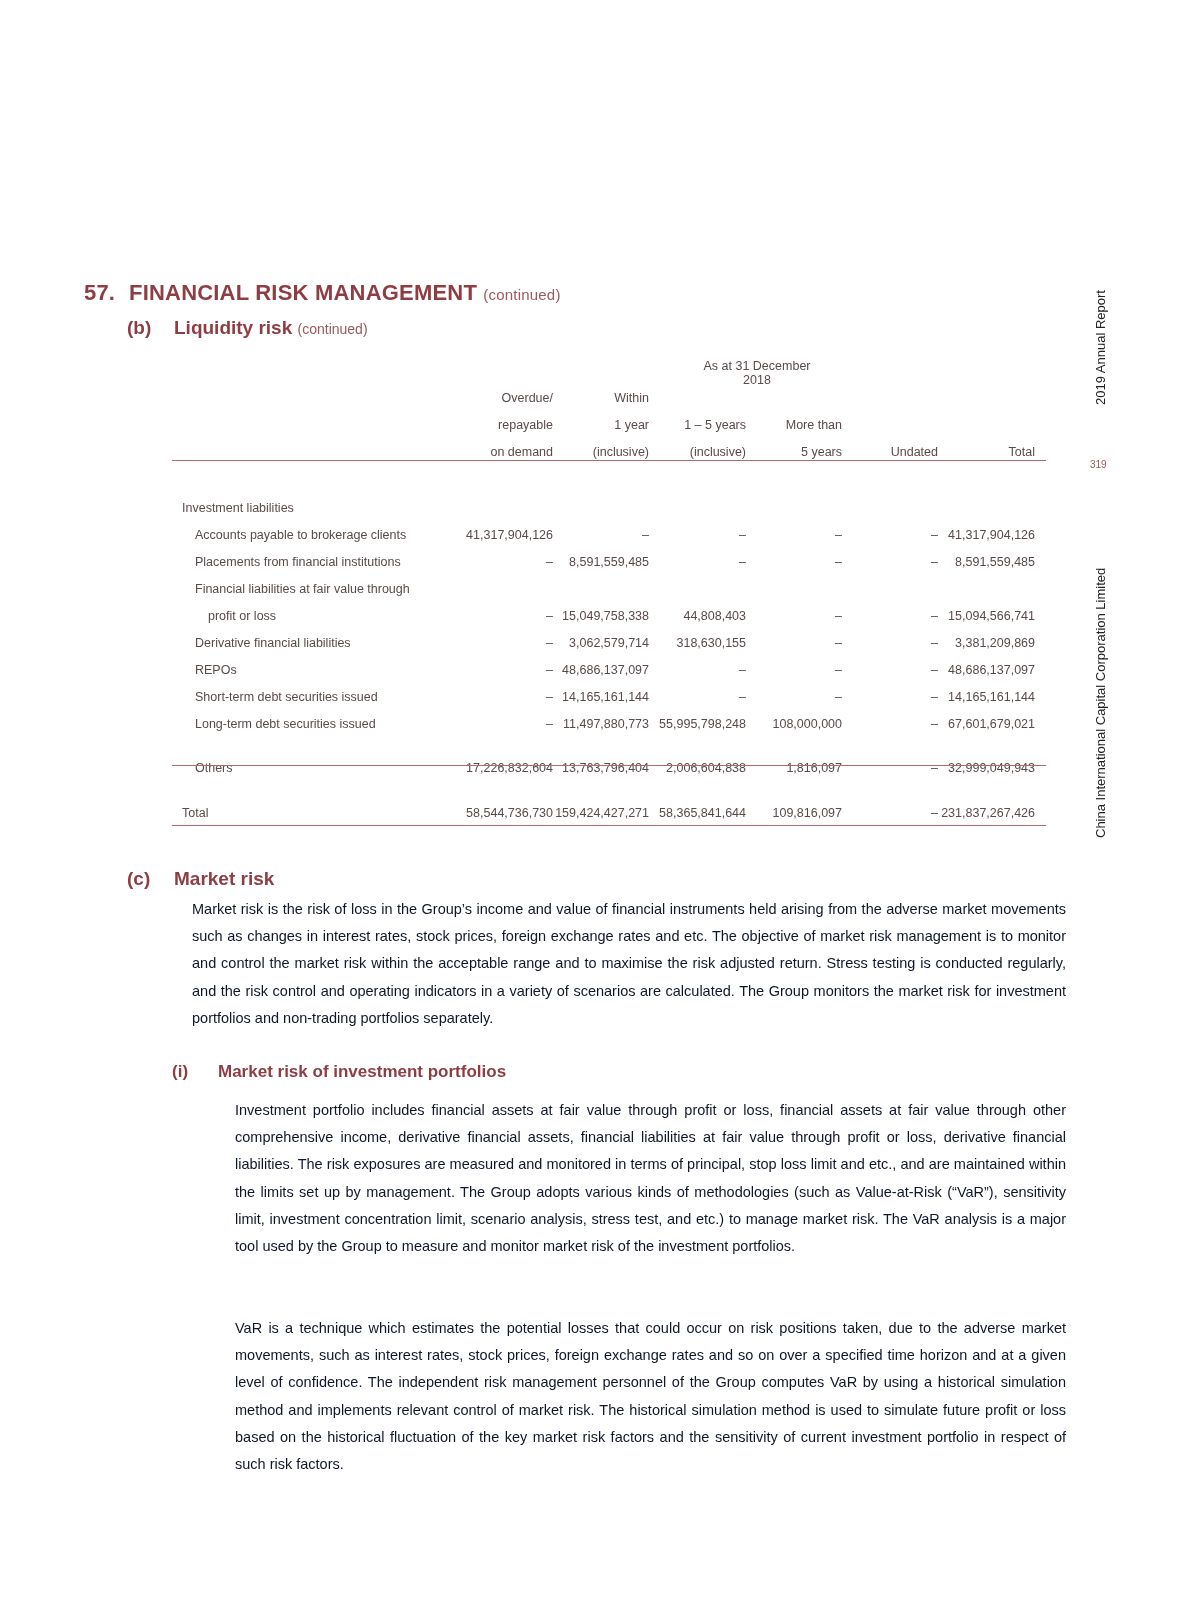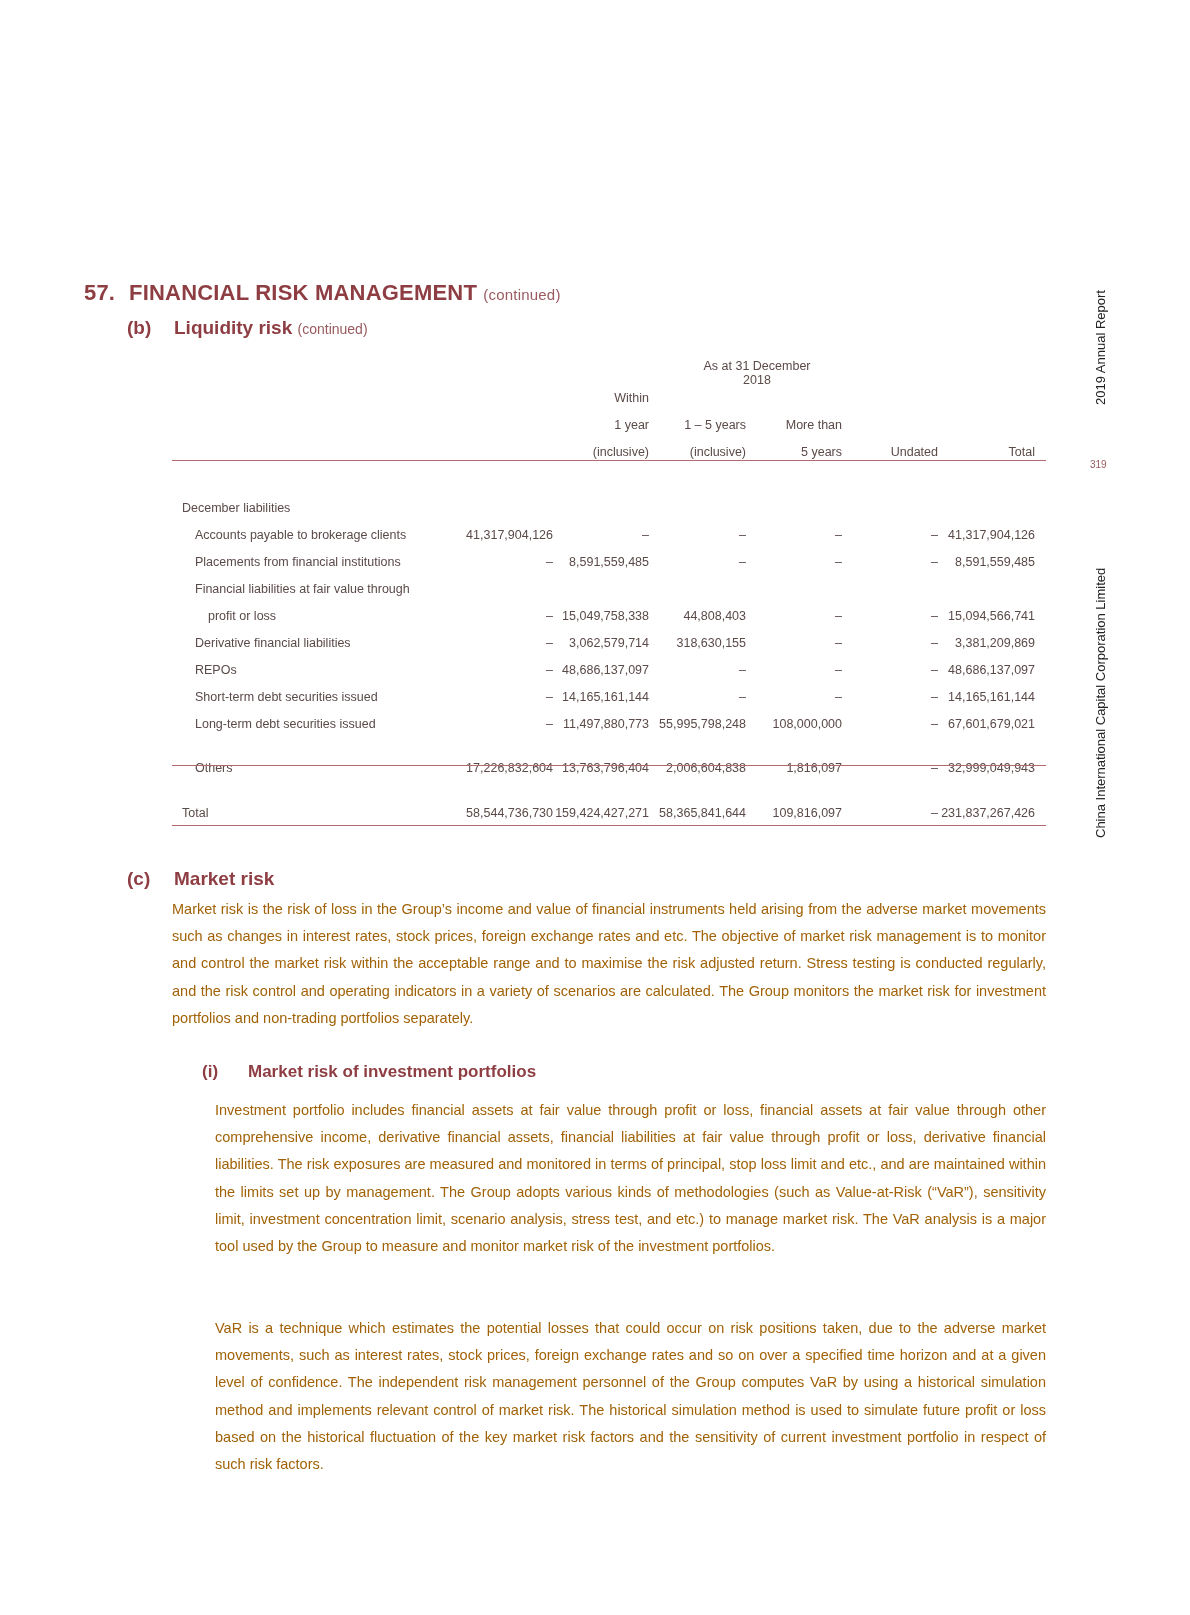--- a/index.html
+++ b/index.html
@@ -28,21 +28,21 @@
   .rule { position: absolute; left: 0; width: 874px; height: 0; border-top: 1.5px solid #b36a6f; }
   .row { position: absolute; left: 0; width: 874px; height: 27px; line-height: 27px; }
   .row .label { position: absolute; left: 10px; white-space: nowrap; }
   .row .label.indent { left: 23px; }
   .row .label.indent2 { left: 36px; }
   .row .cell { position: absolute; text-align: right; white-space: nowrap; }
   .c0 { right: 493px; } .c1 { right: 397px; } .c2 { right: 300px; }
   .c3 { right: 204px; } .c4 { right: 108px; } .c5 { right: 11px; }
 
   
-  .para { font-size: 14.5px; line-height: 27.2px; color: #a16207; text-align: justify; }
+  .para { font-size: 14.5px; line-height: 27.2px; color: #0f172a; text-align: justify; margin-left: 20px; }
   .p1 { left: 172px; top: 896px; width: 874px; }
   .p2 { left: 215px; top: 1097px; width: 831px; }
   .p3 { left: 215px; top: 1315px; width: 831px; }
 </style>
 </head>
 <body>
 
 <div class="abs h1">
   <span class="num">57.</span><span>FINANCIAL RISK MANAGEMENT</span>
   <span class="cont">(continued)</span>
@@ -53,20 +53,25 @@
   <span class="cont">(continued)</span>
 </div>
 
 <div class="abs vert" style="left:1093px; top:405px;">2019 Annual Report</div>
 <div class="abs pageno">319</div>
 <div class="abs vert" style="left:1093px; top:838px;">China International Capital Corporation Limited</div>
 
 <div class="abs tbl">
   <div class="cap">As at 31 December 2018</div>
   <div class="hdr">
+    <div class="hcell c0" style="width:110px;">
+      <div>Overdue/</div>
+      <div>repayable</div>
+      <div>on demand</div>
+    </div>
     <div class="hcell c1" style="width:90px;">
       <div>Within</div>
       <div>1 year</div>
       <div>(inclusive)</div>
     </div>
     <div class="hcell c2" style="width:90px;">
       <div>&nbsp;</div>
       <div>1 – 5 years</div>
       <div>(inclusive)</div>
     </div>
@@ -82,21 +87,21 @@
     </div>
     <div class="hcell c5" style="width:90px;">
       <div>&nbsp;</div>
       <div>&nbsp;</div>
       <div>Total</div>
     </div>
   </div>
   <div class="rule" style="top:105px;"></div>
 
   <div class="row" style="top:140px;">
-    <span class="label">December liabilities</span>
+    <span class="label">Investment liabilities</span>
   </div>
 
   <div id="rows-container">
       <div class="row" style="top: 167px;">
         <span class="label indent">Accounts payable to brokerage clients</span>
         <span class="cell c0">41,317,904,126</span>
         <span class="cell c1">–</span>
         <span class="cell c2">–</span>
         <span class="cell c3">–</span>
         <span class="cell c4">–</span>
@@ -188,17 +193,17 @@
     <span class="cell c5">231,837,267,426</span>
   </div>
   <div class="rule" style="top:470px;"></div>
 </div>
 
 <div class="abs h2" style="left:127px; top:868px;">
   <span class="lbl">(c)</span><span>Market risk</span>
 </div>
 <div class="abs para p1">Market risk is the risk of loss in the Group’s income and value of financial instruments held arising from the adverse market movements such as changes in interest rates, stock prices, foreign exchange rates and etc. The objective of market risk management is to monitor and control the market risk within the acceptable range and to maximise the risk adjusted return. Stress testing is conducted regularly, and the risk control and operating indicators in a variety of scenarios are calculated. The Group monitors the market risk for investment portfolios and non-trading portfolios separately.</div>
 
-<div class="abs h3" style="left:172px; top:1062px;margin-left:30px;">
+<div class="abs h3" style="left:172px; top:1062px;">
   <span class="lbl">(i)</span><span>Market risk of investment portfolios</span>
 </div>
 <div class="abs para p2">Investment portfolio includes financial assets at fair value through profit or loss, financial assets at fair value through other comprehensive income, derivative financial assets, financial liabilities at fair value through profit or loss, derivative financial liabilities. The risk exposures are measured and monitored in terms of principal, stop loss limit and etc., and are maintained within the limits set up by management. The Group adopts various kinds of methodologies (such as Value-at-Risk (“VaR”), sensitivity limit, investment concentration limit, scenario analysis, stress test, and etc.) to manage market risk. The VaR analysis is a major tool used by the Group to measure and monitor market risk of the investment portfolios.</div>
 <div class="abs para p3">VaR is a technique which estimates the potential losses that could occur on risk positions taken, due to the adverse market movements, such as interest rates, stock prices, foreign exchange rates and so on over a specified time horizon and at a given level of confidence. The independent risk management personnel of the Group computes VaR by using a historical simulation method and implements relevant control of market risk. The historical simulation method is used to simulate future profit or loss based on the historical fluctuation of the key market risk factors and the sensitivity of current investment portfolio in respect of such risk factors.</div>
 
 </body></html>

